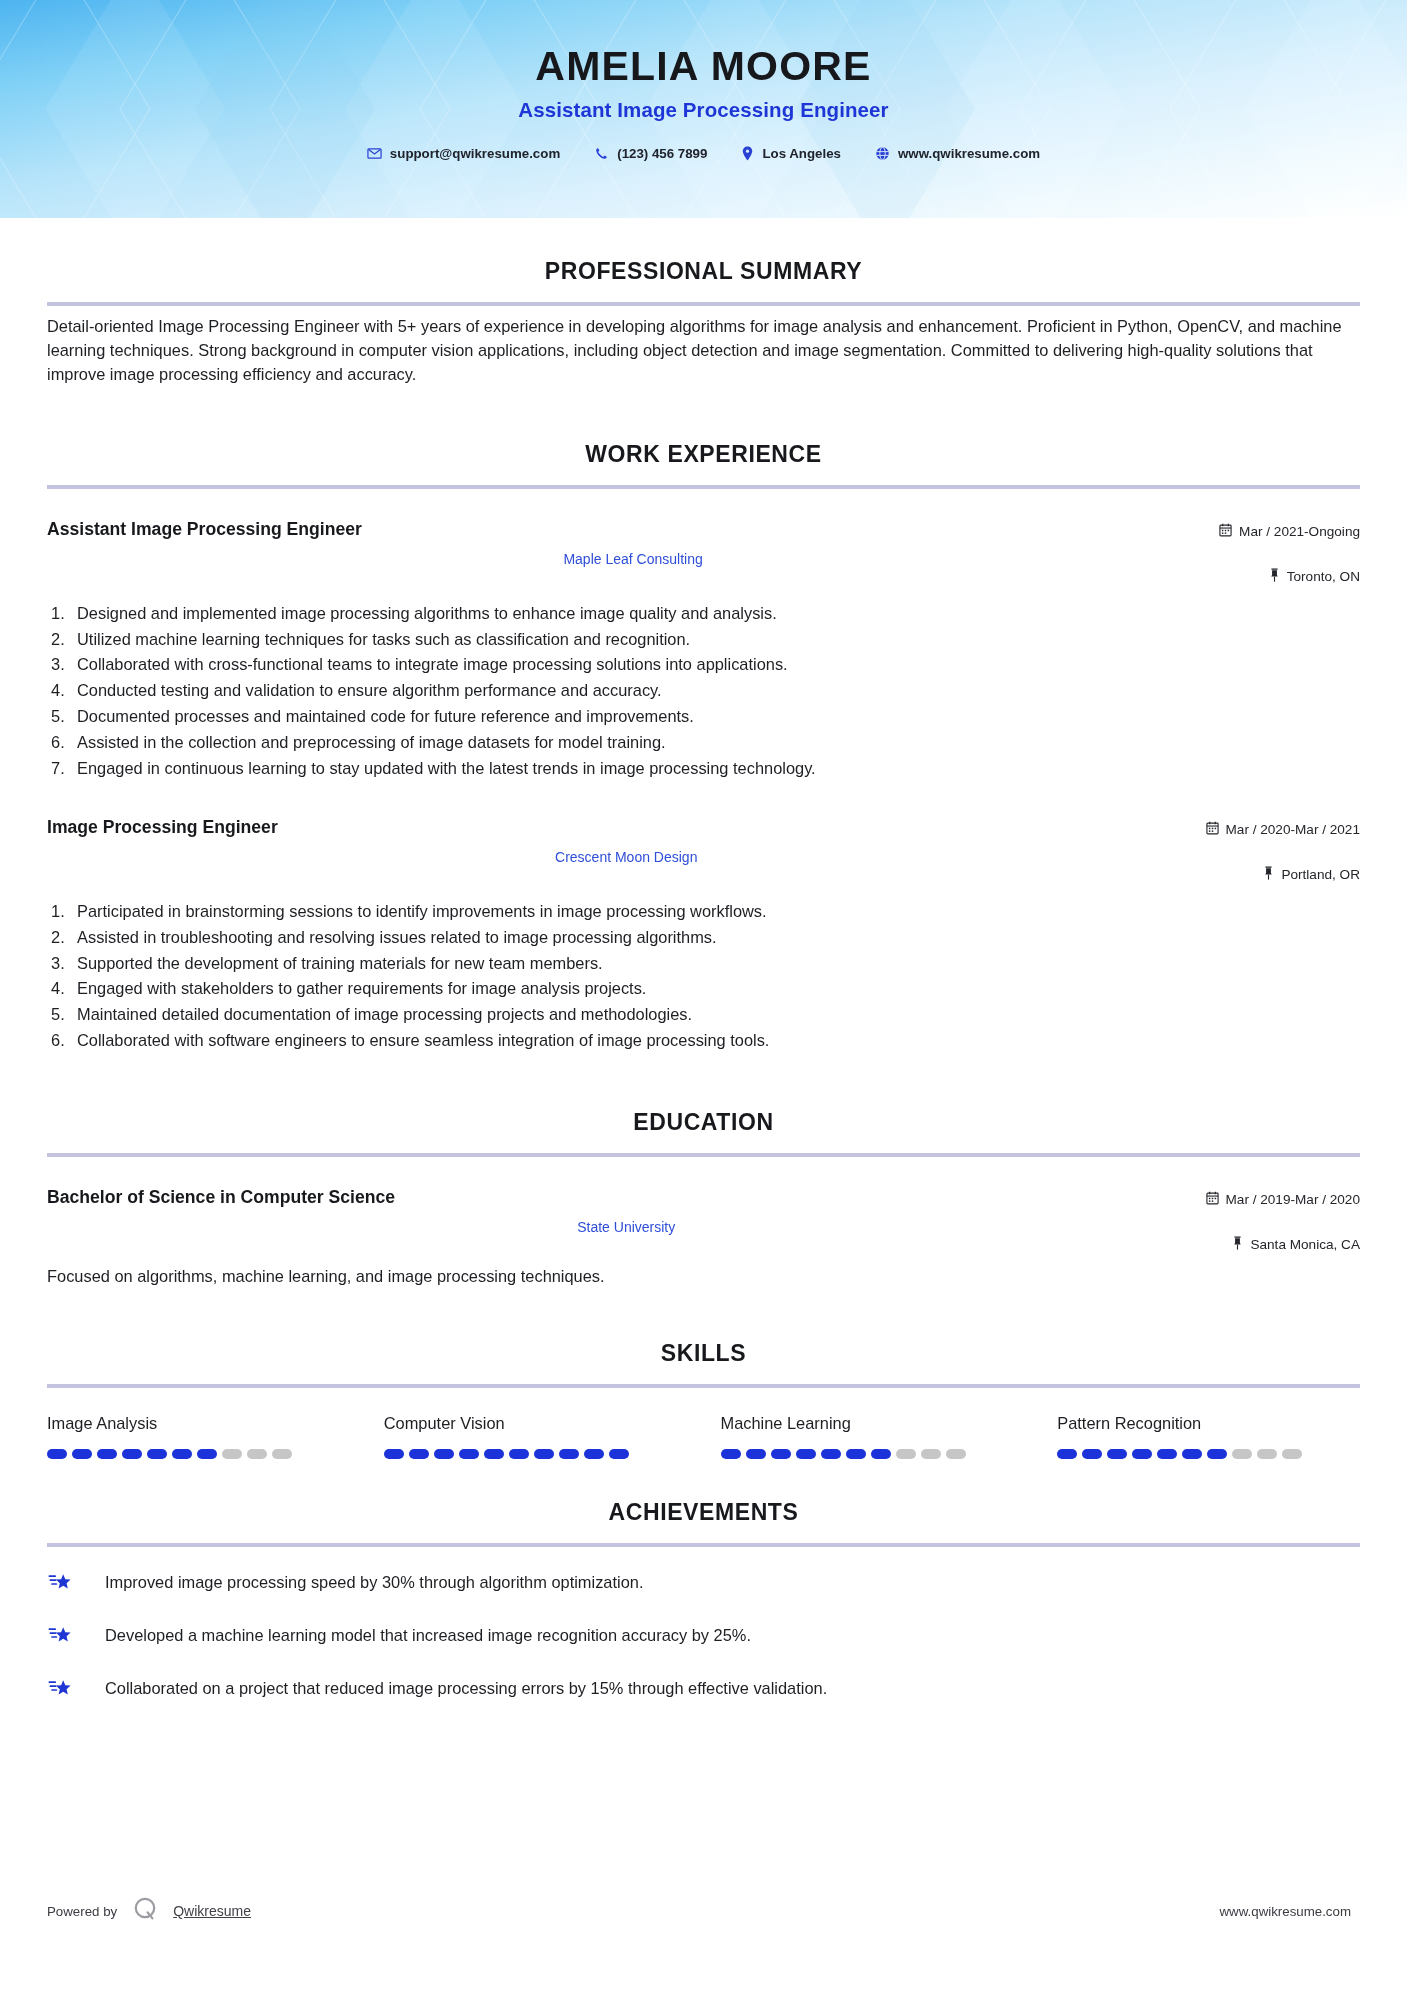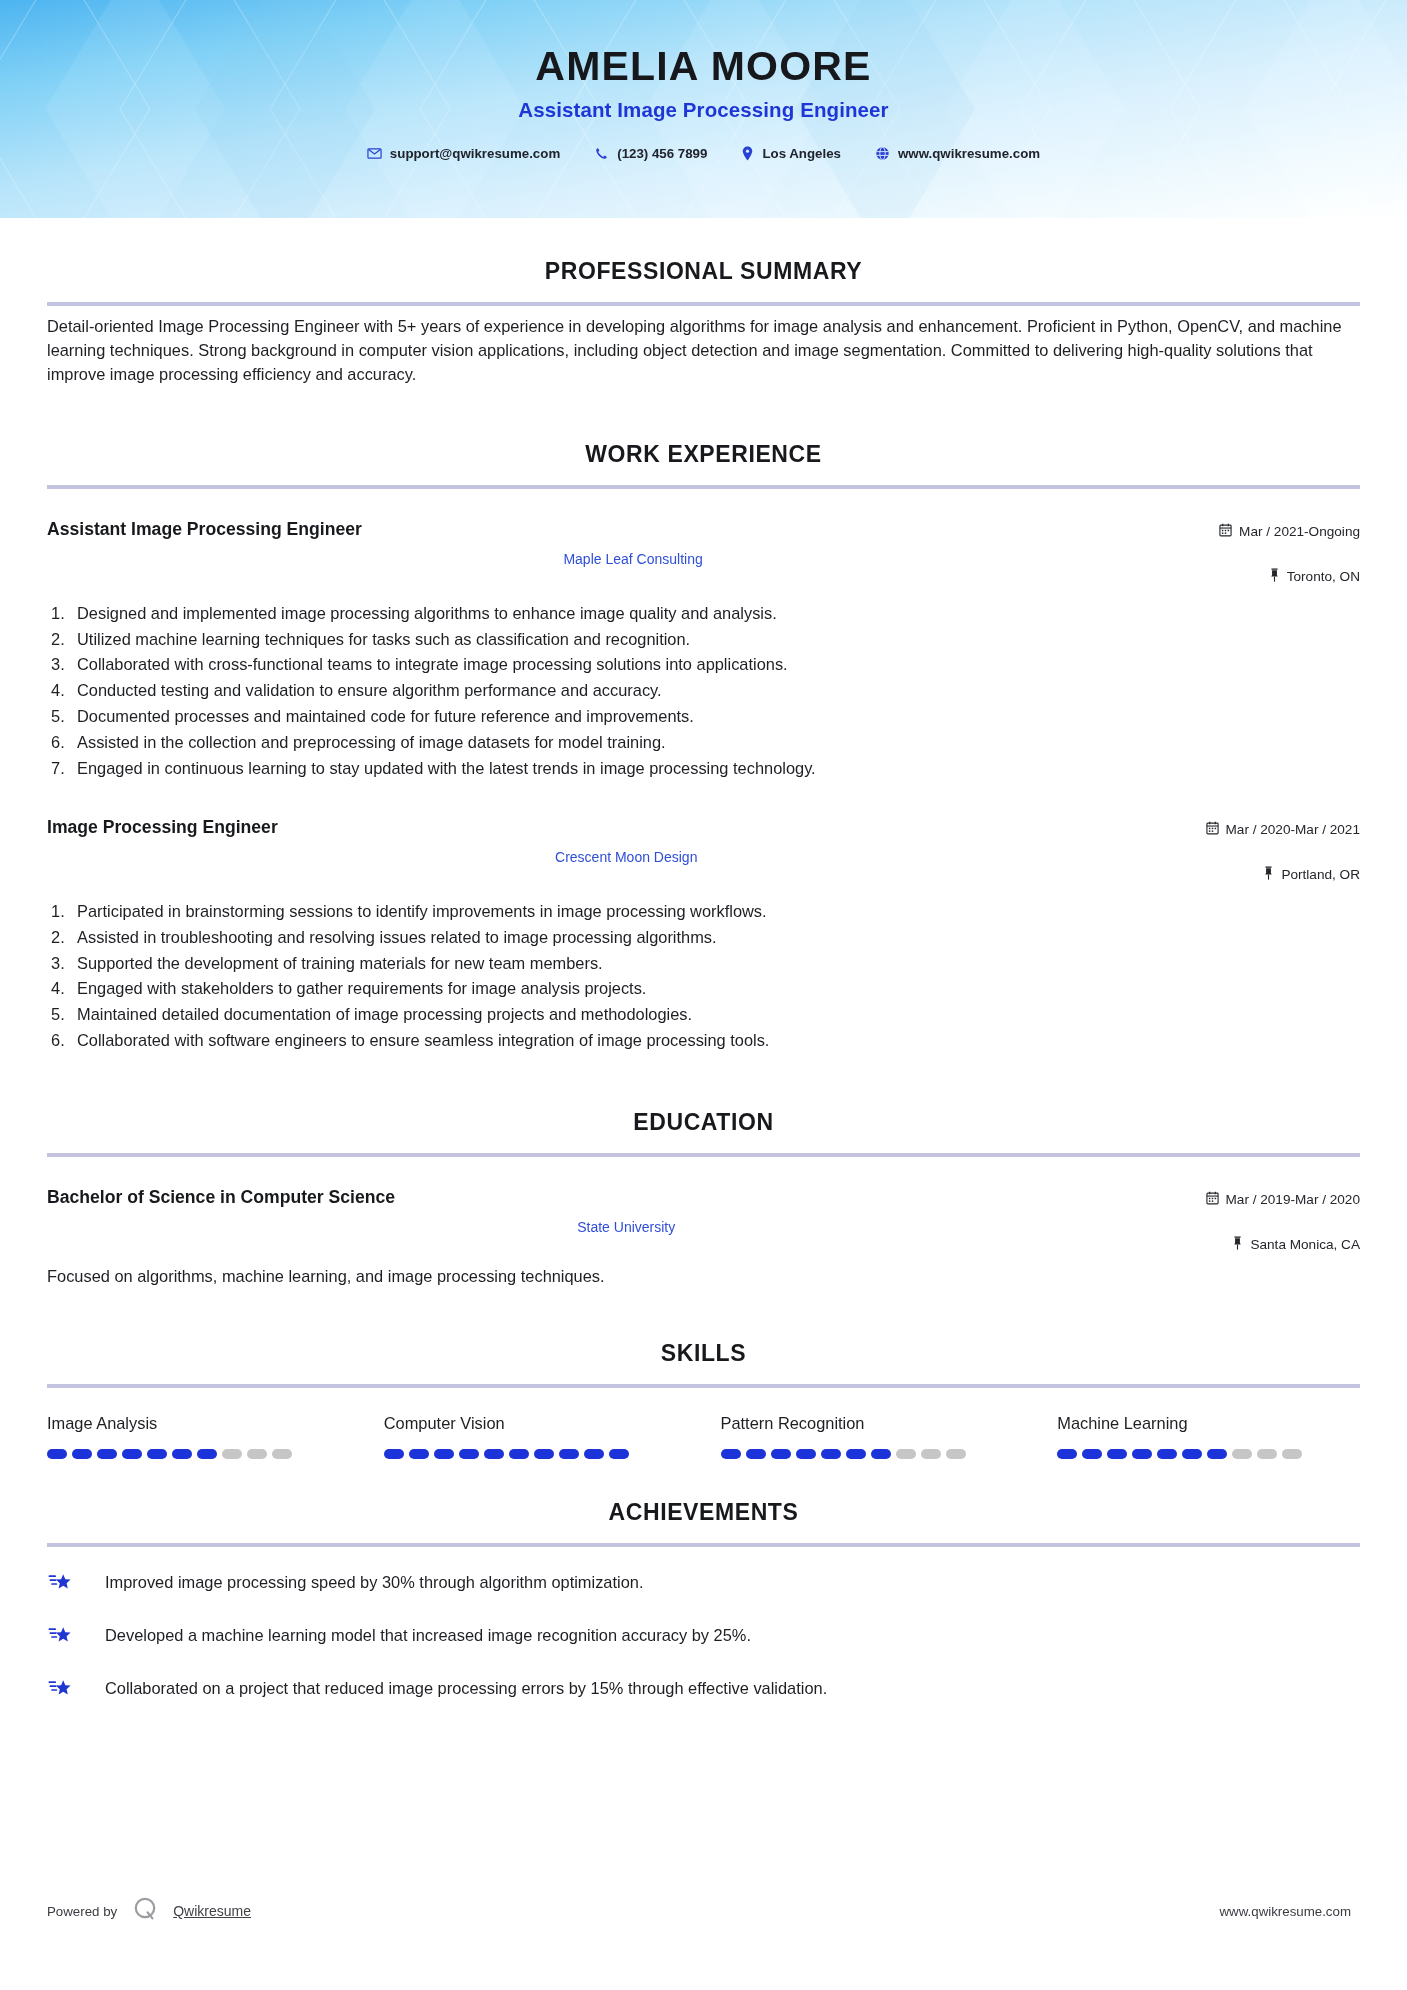--- a/index.html
+++ b/index.html
@@ -362,36 +362,36 @@
             <span class="dot on"></span>
             <span class="dot on"></span>
             <span class="dot on"></span>
             <span class="dot on"></span>
             <span class="dot on"></span>
             <span class="dot on"></span>
             <span class="dot on"></span>
           </div>
       </div>
       <div>
+        <div class="skill-name">Machine Learning</div>
+        <div class="skill-dots">
+            <span class="dot on"></span>
+            <span class="dot on"></span>
+            <span class="dot on"></span>
+            <span class="dot on"></span>
+            <span class="dot on"></span>
+            <span class="dot on"></span>
+            <span class="dot on"></span>
+            <span class="dot"></span>
+            <span class="dot"></span>
+            <span class="dot"></span>
+          </div>
+      </div>
+      <div>
         <div class="skill-name">Pattern Recognition</div>
-        <div class="skill-dots">
-            <span class="dot on"></span>
-            <span class="dot on"></span>
-            <span class="dot on"></span>
-            <span class="dot on"></span>
-            <span class="dot on"></span>
-            <span class="dot on"></span>
-            <span class="dot on"></span>
-            <span class="dot"></span>
-            <span class="dot"></span>
-            <span class="dot"></span>
-          </div>
-      </div>
-      <div>
-        <div class="skill-name">Machine Learning</div>
         <div class="skill-dots">
             <span class="dot on"></span>
             <span class="dot on"></span>
             <span class="dot on"></span>
             <span class="dot on"></span>
             <span class="dot on"></span>
             <span class="dot on"></span>
             <span class="dot on"></span>
             <span class="dot"></span>
             <span class="dot"></span>

